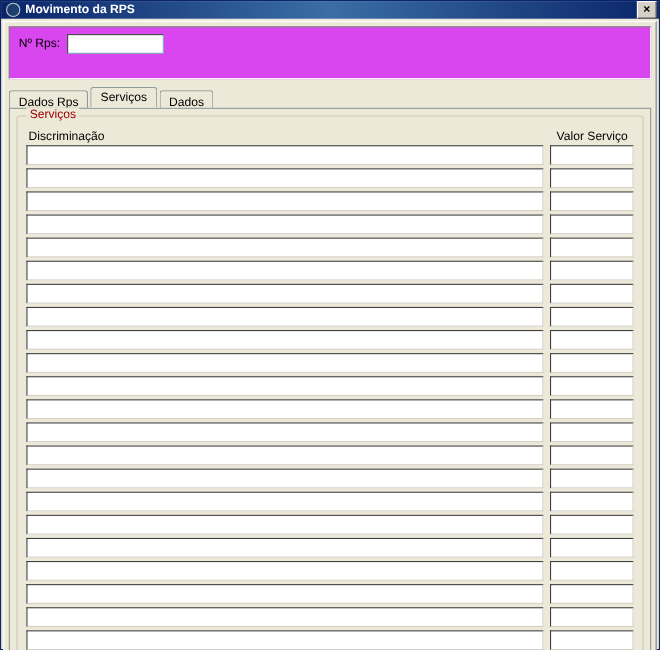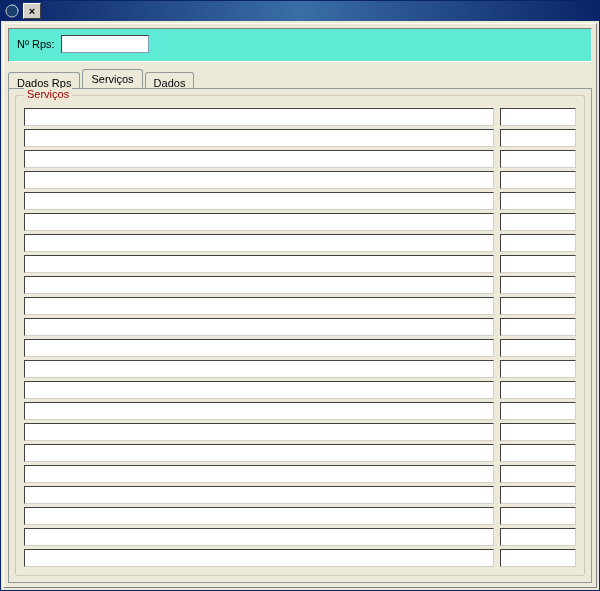--- a/index.html
+++ b/index.html
@@ -55,25 +55,25 @@
     background: #ece9d8;
     display: flex;
     flex-direction: column;
     border: 1px solid #fff;
     border-right-color: #808080;
     border-bottom-color: #808080;
   }
   
   .top-area {
     margin: 4px 4px 6px 4px;
-    padding: 6px 8px 8px 8px;
+    padding: 6px 8px 22px 8px;
     border: 1px solid #808080;
     border-right-color: #fff;
     border-bottom-color: #fff;
-    background: #5eead4;
+    background: #d946ef;
     display: flex;
     align-items: center;
   }
   .top-area label {
     margin-right: 6px;
   }
   .text-input {
     width: 88px;
     height: 18px;
     border: 1px solid #7f9db9;
@@ -179,20 +179,21 @@
 
 <div class="window">
 
   <div class="titlebar">
     <span class="app-icon">
       <svg viewBox="0 0 14 14" width="14" height="14">
         <circle cx="7" cy="7" r="6" fill="#1b3f6e" stroke="#c0c0c0" stroke-width="1"></circle>
         <path d="M7 1 A6 6 0 0 1 13 7" fill="none" stroke="#9bb7d4" stroke-width="1"></path>
       </svg>
     </span>
+    <span class="title">Movimento da RPS</span>
     <div class="close-btn">
       <span>×</span>
     </div>
   </div>
 
   <div class="body-panel">
 
     <div class="top-area">
       <label>Nº Rps:</label>
       <input class="text-input" type="text" value="" style="">
@@ -207,20 +208,24 @@
       </div>
       <div class="tab">
         <span>Dados</span>
       </div>
     </div>
 
     <div class="tabpage">
       <div class="groupbox">
         <span class="groupbox-legend">Serviços</span>
 
+        <div class="col-headers">
+          <span class="left">Discriminação</span>
+          <span class="right">Valor Serviço</span>
+        </div>
 
         <div class="rows" id="rows-container">
             <div class="row">
               <input class="cell-input cell-disc" type="text" style="">
               <input class="cell-input cell-val" type="text" style="">
             </div>
             <div class="row">
               <input class="cell-input cell-disc" type="text" style="">
               <input class="cell-input cell-val" type="text" style="">
             </div>

